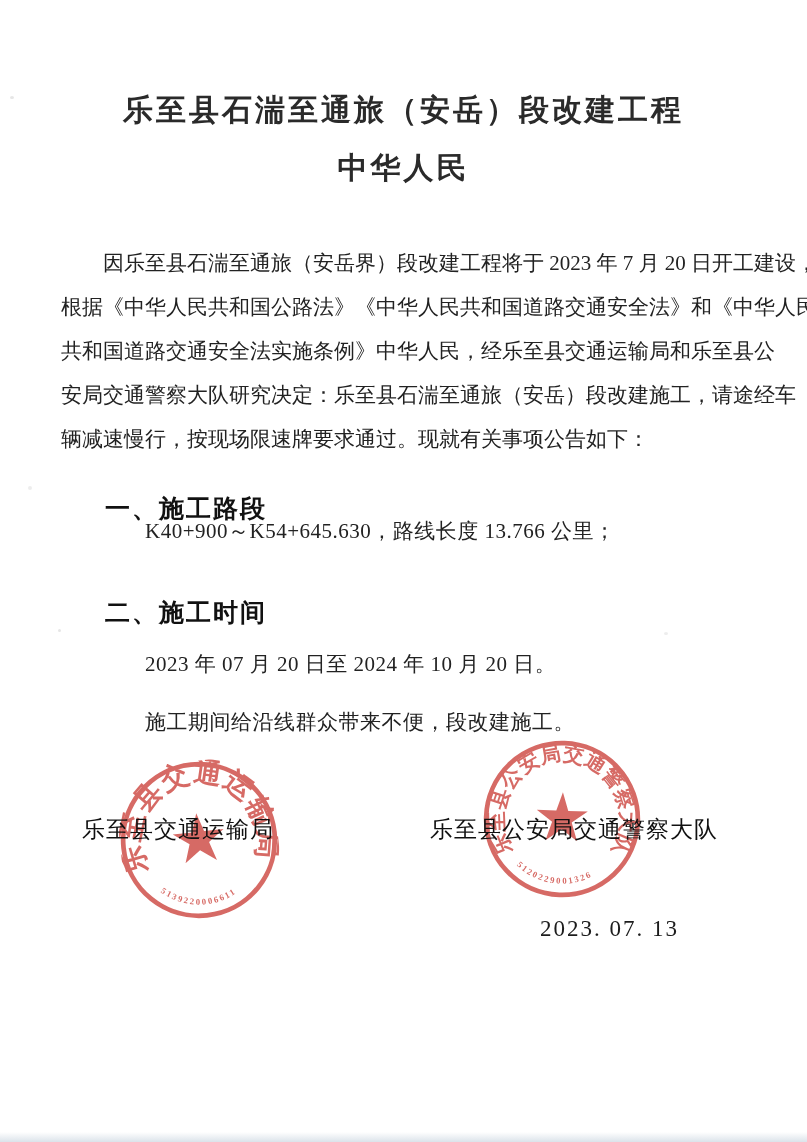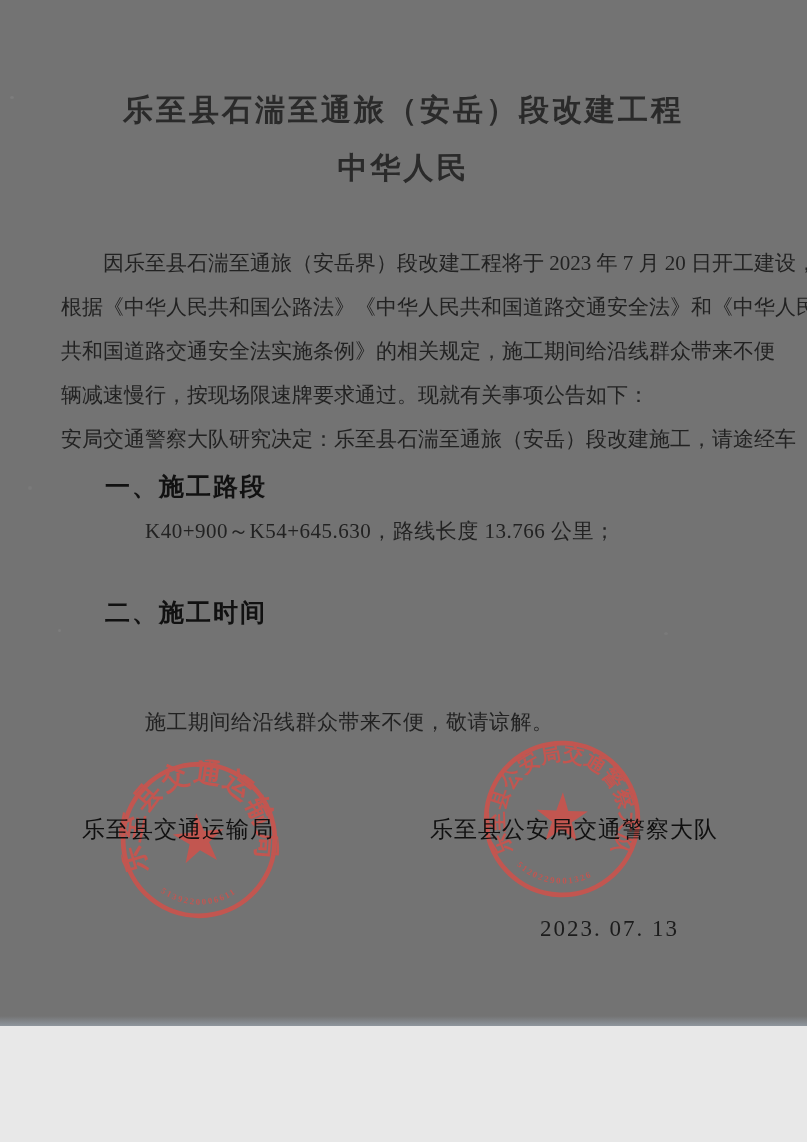--- a/index.html
+++ b/index.html
@@ -1,18 +1,18 @@
 <!DOCTYPE html>
 <html><head>
 <meta charset="utf-8">
 <style>
   html,body { margin:0; padding:0; background:#e8e8e8; }
   .page {
-    position:relative; width:807px; height:1026px; margin:0 auto;
-    background:#737373; overflow:hidden;
+    position:relative; width:807px; height:1142px; margin:0 auto;
+    background:#ffffff; overflow:hidden;
     font-family:"Liberation Serif","DejaVu Serif",serif;
     color:#1c1c1c;
   }
   .title-line {
     position:absolute; left:0; width:807px; text-align:center;
     font-size:30px; font-weight:600; letter-spacing:3px; color:#2a2a2a;
   }
   .title-1 { top:90px; }
   .title-2 { top:148px; }
   .para {
@@ -22,21 +22,21 @@
     height:44px; line-height:44px; font-size:21px;
     text-align:justify; text-align-last:justify; white-space:nowrap; color:#222;
   }
   .para .pline.first { text-indent:2em; }
   .para .pline.last { text-align-last:left; }
   .sec-heading {
     position:absolute; left:105px;
     font-family:"Liberation Sans","DejaVu Sans",sans-serif;
     font-weight:bold; font-size:25px; letter-spacing:2px; color:#111;
   }
-  .h1 { top:470px;font-family:Liberation Serif, serif; }
+  .h1 { top:492px;font-family:Liberation Serif, serif; }
   .h2 { top:596px;text-align:right; }
   .indent-line {
     position:absolute; left:145px; font-size:21px; color:#222; letter-spacing:0.5px;
   }
   .k-line { top:517px;text-align:right; }
   .t-line { top:650px; }
   .apology { top:708px; }
   .sig-name {
     position:absolute; top:814px; font-size:23px; color:#101010;
     letter-spacing:1px; z-index:3; white-space:nowrap;
@@ -67,31 +67,32 @@
 <body>
 
 <div class="page">
 
   <div class="title-line title-1">乐至县石湍至通旅（安岳）段改建工程</div>
   <div class="title-line title-2">中华人民</div>
 
   <div class="para">
     <div class="pline first">因乐至县石湍至通旅（安岳界）段改建工程将于 2023 年 7 月 20 日开工建设，</div>
     <div class="pline">根据《中华人民共和国公路法》《中华人民共和国道路交通安全法》和《中华人民</div>
-    <div class="pline">共和国道路交通安全法实施条例》的相关规定，施工期间给沿线群众带来不便</div>
+    <div class="pline">共和国道路交通安全法实施条例》中华人民，经乐至县交通运输局和乐至县公</div>
+    <div class="pline">安局交通警察大队研究决定：乐至县石湍至通旅（安岳）段改建施工，请途经车</div>
     <div class="pline last">辆减速慢行，按现场限速牌要求通过。现就有关事项公告如下：</div>
-    <div class="pline">安局交通警察大队研究决定：乐至县石湍至通旅（安岳）段改建施工，请途经车</div>
   </div>
 
   <div class="sec-heading h1">一、施工路段</div>
   <div class="indent-line k-line">K40+900～K54+645.630，路线长度 13.766 公里；</div>
 
   <div class="sec-heading h2">二、施工时间</div>
+  <div class="indent-line t-line">2023 年 07 月 20 日至 2024 年 10 月 20 日。</div>
 
-  <div class="indent-line apology">施工期间给沿线群众带来不便，敬请谅解。</div>
+  <div class="indent-line apology">施工期间给沿线群众带来不便，段改建施工。</div>
 
   <div class="sig-name sig-left">乐至县交通运输局</div>
   <div class="sig-name sig-right">乐至县公安局交通警察大队</div>
 
   <svg class="seal seal-left" viewBox="0 0 200 200" xmlns="http://www.w3.org/2000/svg" xmlns:xlink="http://www.w3.org/1999/xlink">
     <defs>
       <path id="arcLtop" d="M 32.9,131.3 A 74,74 0 1 1 167.1,131.3" fill="none"></path>
       <path id="arcLbot" d="M 44.6,160.4 A 82,82 0 0 0 155.4,160.4" fill="none"></path>
     </defs>
     <circle cx="100" cy="100" r="96" fill="none" stroke-width="6" stroke="#d0514b"></circle>

